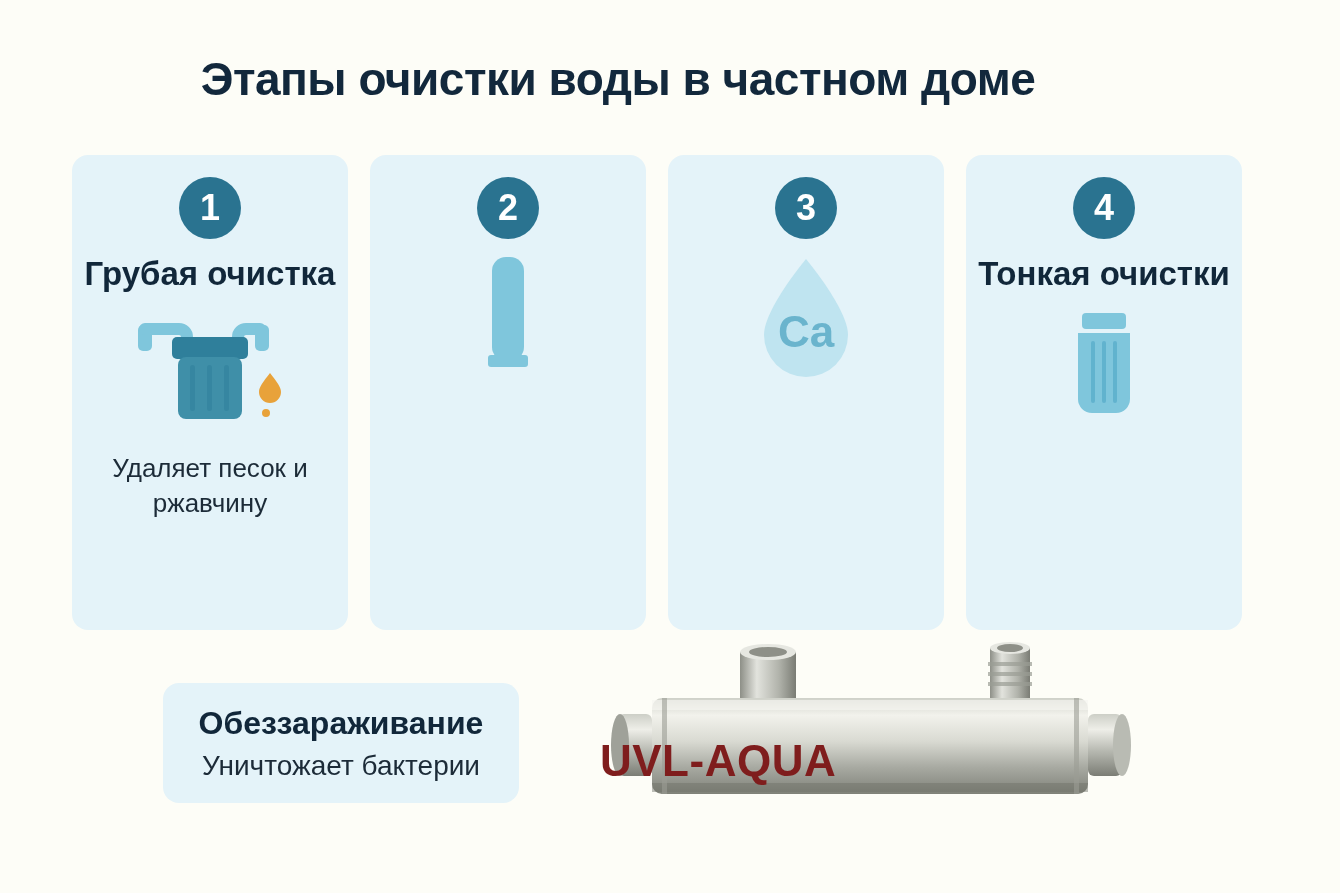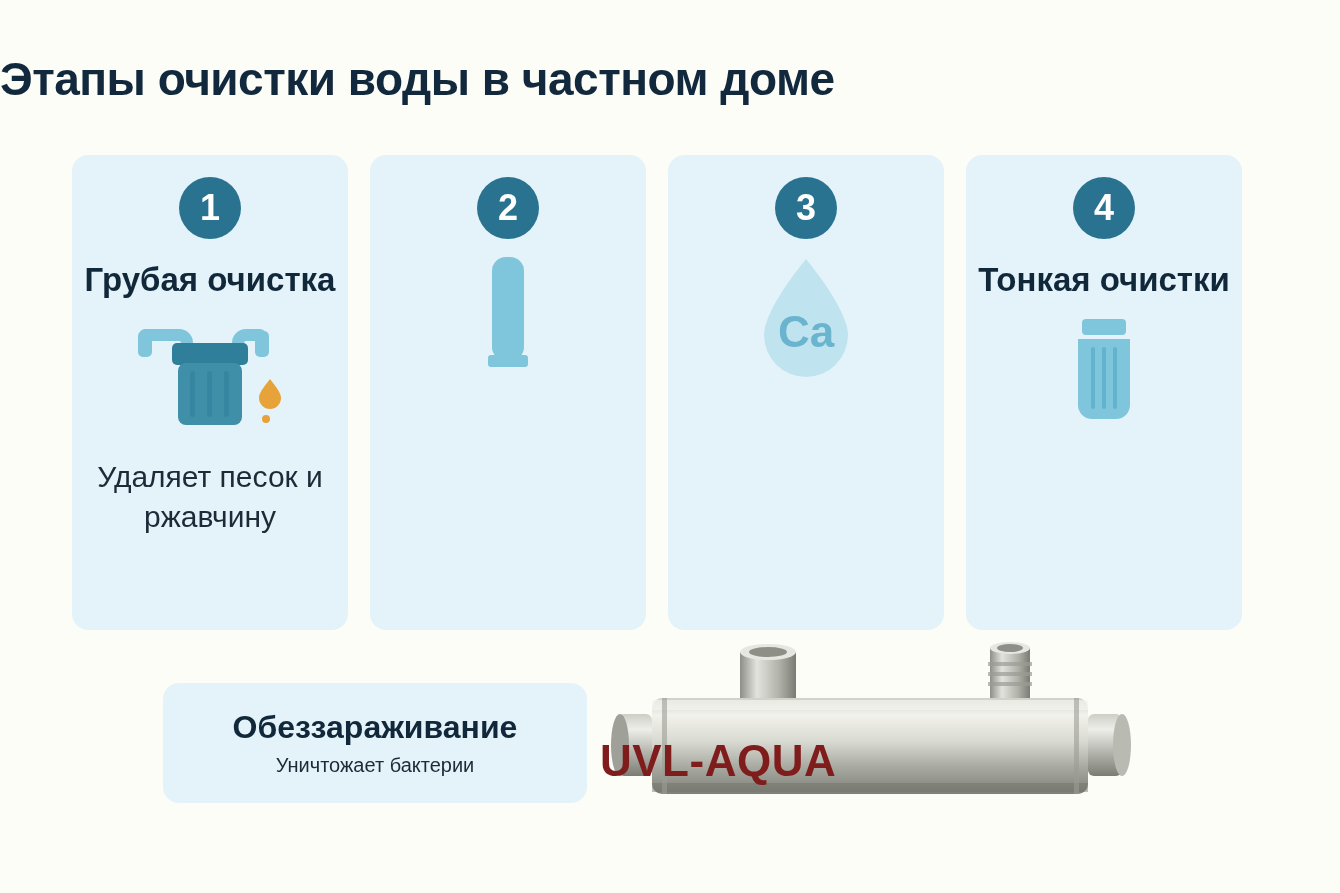--- a/index.html
+++ b/index.html
@@ -12,21 +12,21 @@
     background: #fdfdf7;
     font-family: "Liberation Sans", sans-serif;
     overflow: hidden;
     position: relative;
   }
   #page-title {
     position: absolute;
     top: 52px;
     left: 0;
     width: 1236px;
-    text-align: left;
+    text-align: center;
     font-size: 46px;
     font-weight: bold;
     color: #12283c;
     letter-spacing: -0.5px;
   }
   #cards {
     position: absolute;
     top: 155px;
     left: 72px;
     width: 1196px;
@@ -52,64 +52,64 @@
     background: #2a7390;
     color: #ffffff;
     font-size: 36px;
     font-weight: bold;
     display: flex;
     align-items: center;
     justify-content: center;
     line-height: 1;
   }
   .card-title {
-    margin-top: 20px;
+    margin-top: 14px;
     font-size: 33px;
     font-weight: bold;
     color: #11273a;
     text-align: center;
     line-height: 1.28;
     padding: 0 8px;
   }
   .card-icon {
     margin-top: 10px;
     height: 132px;
     display: flex;
     align-items: flex-end;
     justify-content: center;
   }
   .card-desc {
     margin-top: 14px;
-    font-size: 30px;
+    font-size: 26px;
     color: #1c2b38;
     text-align: center;
     line-height: 1.32;
     padding: 0 10px;
   }
   #bottom-card {
     position: absolute;
     left: 163px;
     top: 683px;
-    width: 424px;
+    width: 356px;
     height: 120px;
     background: #e4f3f9;
     border-radius: 16px;
     display: flex;
     flex-direction: column;
     align-items: center;
     justify-content: center;
   }
   #bottom-card .b-title {
     font-size: 32px;
     font-weight: bold;
     color: #11273a;
   }
   #bottom-card .b-desc {
     margin-top: 8px;
-    font-size: 20px;
+    font-size: 28px;
     color: #1c2b38;
   }
   #uv-device {
     position: absolute;
     left: 600px;
     top: 640px;
     width: 540px;
     height: 180px;
   }
   #uv-label {

